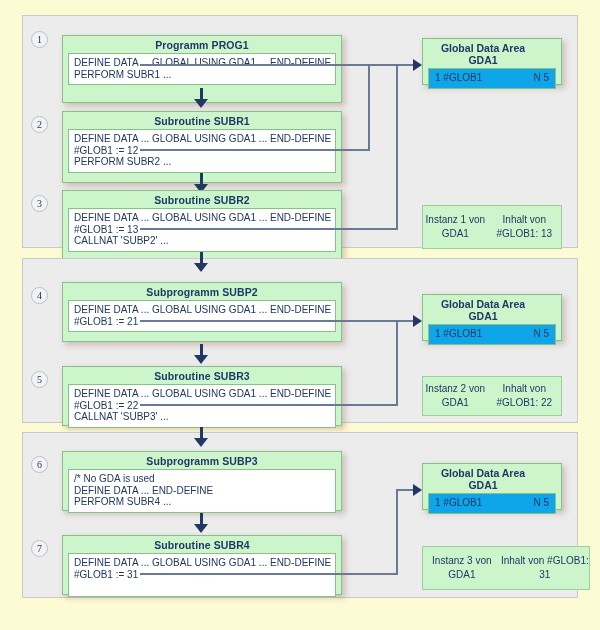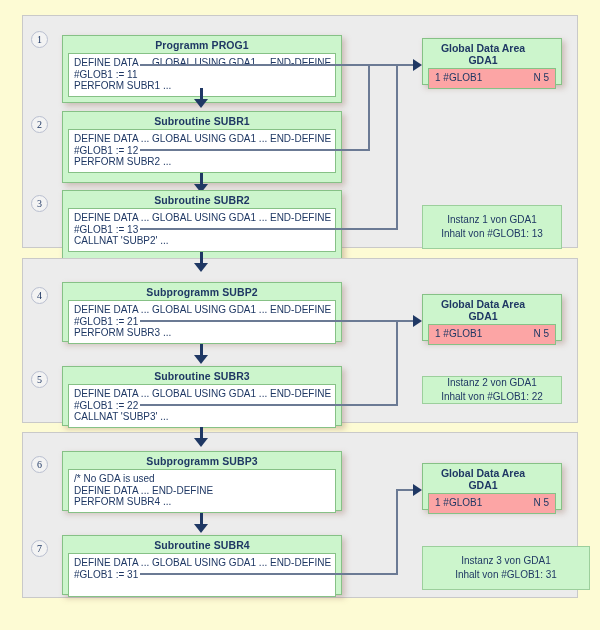--- a/index.html
+++ b/index.html
@@ -83,21 +83,21 @@
     box-shadow: 3px 3px 6px rgba(150,110,95,0.38);
   }
   .gdabox .title {
     color: #1f3864;
     font-weight: bold;
     font-size: 10.5px;
     text-align: center;
     padding: 3px 20px 2px 2px;
   }
   .gdabox .body {
-    background: #fca5a5;
+    background: #0ea5e9;
     border: 1px solid #86c186;
     margin: 0 5px 5px 5px;
     padding: 3px 6px 4px 6px;
     box-sizing: border-box;
     display: flex;
     justify-content: space-between;
     align-items: baseline;
   }
   .gdabox .body span {
     color: #1f3864;
@@ -105,21 +105,20 @@
     line-height: 12px;
   }
 
   
   .instbox {
     position: absolute;
     background: #ccf5cc;
     border: 1px solid #9ccf9c;
     box-sizing: border-box;
     display: flex;
-    flex-direction: column;
     justify-content: center;
     align-items: center;
   }
   .instbox .l1, .instbox .l2 {
     color: #1f3864;
     font-size: 10px;
     line-height: 14px;
     text-align: center;
   }
 
@@ -161,21 +160,20 @@
 
 <div id="root">
 
   <div class="panel" style="left:22px; top:15px; width:556px; height:233px;"></div>
 
   <div class="step-num" style="left:31px; top:31px;">1</div>
   <div class="codebox" style="left:62px; top:26px; width:280px; height:68px;margin-top:9px;">
     <div class="title">Programm PROG1</div>
     <div class="body">
       <div class="line">DEFINE DATA ... GLOBAL USING GDA1 ... END-DEFINE</div>
-      <div class="line">#GLOB1 := 11</div>
       <div class="line">PERFORM SUBR1 ...</div>
     </div>
   </div>
 
   <div class="varrow" style="left:200px; top:88px; height:12px;"></div>
   <div class="varrow-head" style="left:194px; top:99px;"></div>
 
   <div class="step-num" style="left:31px; top:116px;">2</div>
   <div class="codebox" style="left:62px; top:111px; width:280px; height:72px;">
     <div class="title">Subroutine SUBR1</div>
@@ -223,21 +221,20 @@
 
   <div class="varrow" style="left:200px; top:252px; height:12px;"></div>
   <div class="varrow-head" style="left:194px; top:263px;"></div>
 
   <div class="step-num" style="left:31px; top:287px;">4</div>
   <div class="codebox" style="left:62px; top:282px; width:280px; height:60px;">
     <div class="title">Subprogramm SUBP2</div>
     <div class="body">
       <div class="line">DEFINE DATA ... GLOBAL USING GDA1 ... END-DEFINE</div>
       <div class="line">#GLOB1 := 21</div>
-      <div class="line">PERFORM SUBR3 ...</div>
     </div>
   </div>
 
   <div class="varrow" style="left:200px; top:344px; height:12px;"></div>
   <div class="varrow-head" style="left:194px; top:355px;"></div>
 
   <div class="step-num" style="left:31px; top:371px;">5</div>
   <div class="codebox" style="left:62px; top:366px; width:280px; height:60px;">
     <div class="title">Subroutine SUBR3</div>
     <div class="body">
@@ -253,21 +250,21 @@
   <div class="harrow-head" style="left:413px; top:315px;"></div>
 
   <div class="gdabox" style="left:422px; top:294px; width:140px; height:47px;">
     <div class="title">Global Data Area GDA1</div>
     <div class="body">
       <span>1 #GLOB1</span>
       <span>N 5</span>
     </div>
   </div>
 
-  <div class="instbox" style="left:422px; top:376px; width:140px; height:28px;">
+  <div class="instbox" style="left:422px; top:376px; width:140px; height:40px;">
     <div class="l1">Instanz 2 von GDA1</div>
     <div class="l2">Inhalt von #GLOB1: 22</div>
   </div>
 
   <div class="panel" style="left:22px; top:432px; width:556px; height:166px;"></div>
 
   <div class="varrow" style="left:200px; top:427px; height:12px;"></div>
   <div class="varrow-head" style="left:194px; top:438px;"></div>
 
   <div class="step-num" style="left:31px; top:456px;">6</div>

